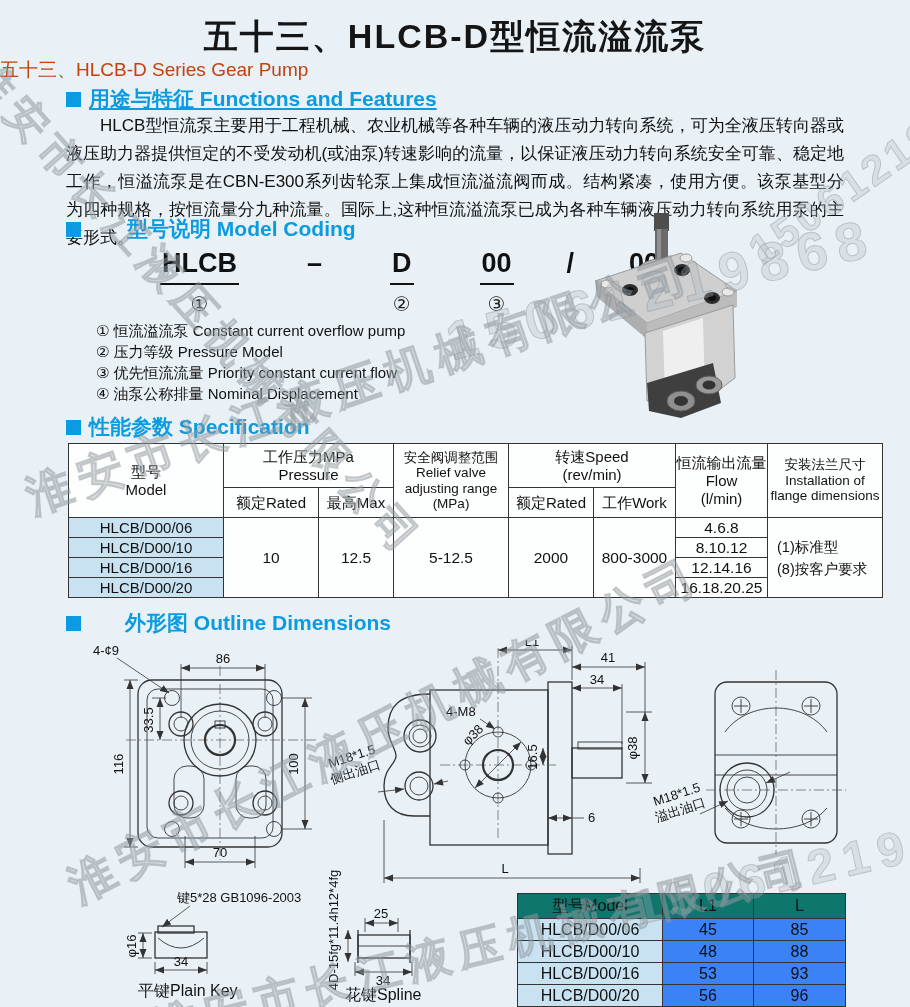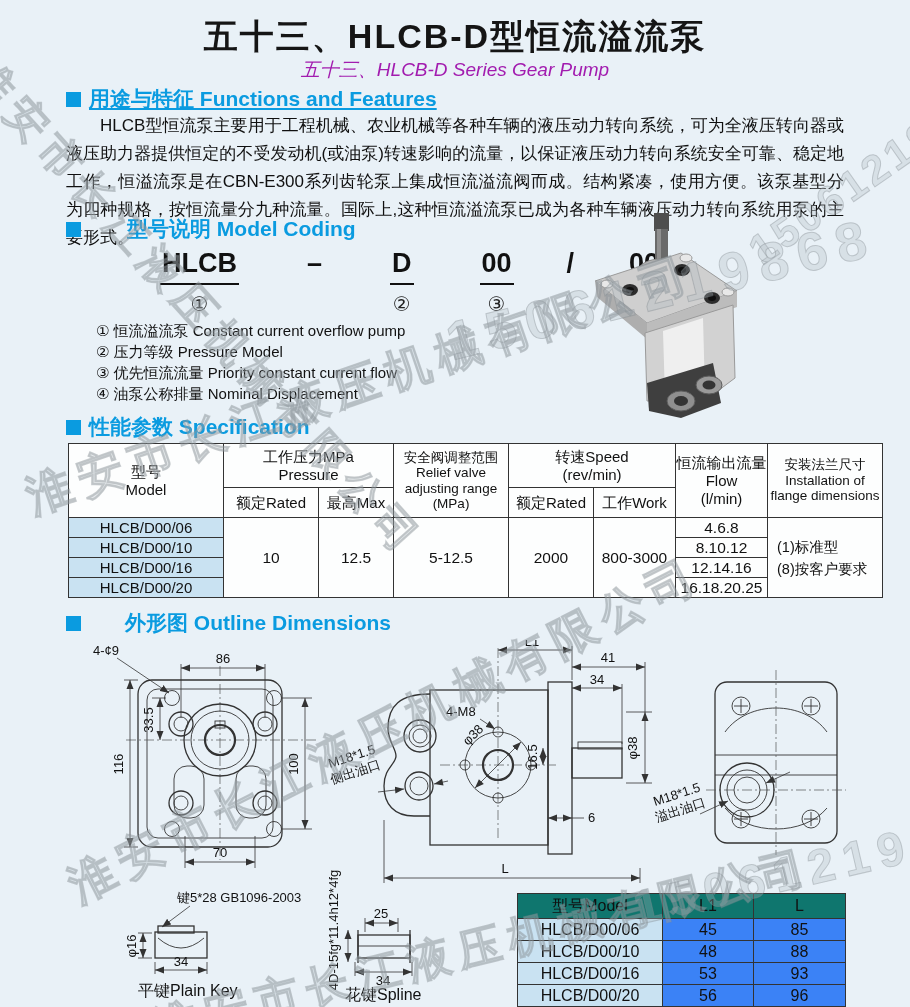--- a/index.html
+++ b/index.html
@@ -6,22 +6,22 @@
   body{width:910px;height:1007px;background:#e9f1f7;overflow:hidden;
        font-family:"Liberation Sans","DejaVu Sans",sans-serif;color:#111;}
   .page{position:relative;width:910px;height:1007px;}
   
   .wm{position:absolute;font-weight:bold;white-space:nowrap;pointer-events:none;z-index:6;
       color:rgba(176,184,191,0.30);-webkit-text-stroke:1px rgba(128,136,143,0.38);
       letter-spacing:8px;transform-origin:0 0;}
   
   .title{position:absolute;top:14px;left:0;width:100%;text-align:center;
          font-size:34px;font-weight:bold;letter-spacing:2px;color:#151515;z-index:1;}
-  .subtitle{position:absolute;top:57px;left:0;width:100%;text-align:center;
-            font-size:19px;color:#a21caf;z-index:1;font-style:italic;}
+  .subtitle{position:absolute;top:57px;left:0;width:100%;text-align:left;
+            font-size:19px;color:#c2410c;z-index:1;}
   .sec-h{position:absolute;display:flex;align-items:center;gap:8px;color:#0a9be0;
          font-size:21px;font-weight:bold;z-index:1;}
   .sq{width:15px;height:15px;background:#0a9be0;flex:0 0 auto;}
   
   .para{position:absolute;left:66px;top:112px;width:778px;font-size:17px;line-height:28px;
         text-indent:2em;text-align:justify;color:#101010;z-index:1;}
   
   .code-row{position:absolute;left:112px;top:248px;display:flex;align-items:flex-start;
             font-weight:bold;font-size:27px;z-index:1;}
   .seg{display:flex;flex-direction:column;align-items:center;margin-right:18px;margin-left:48px;}

